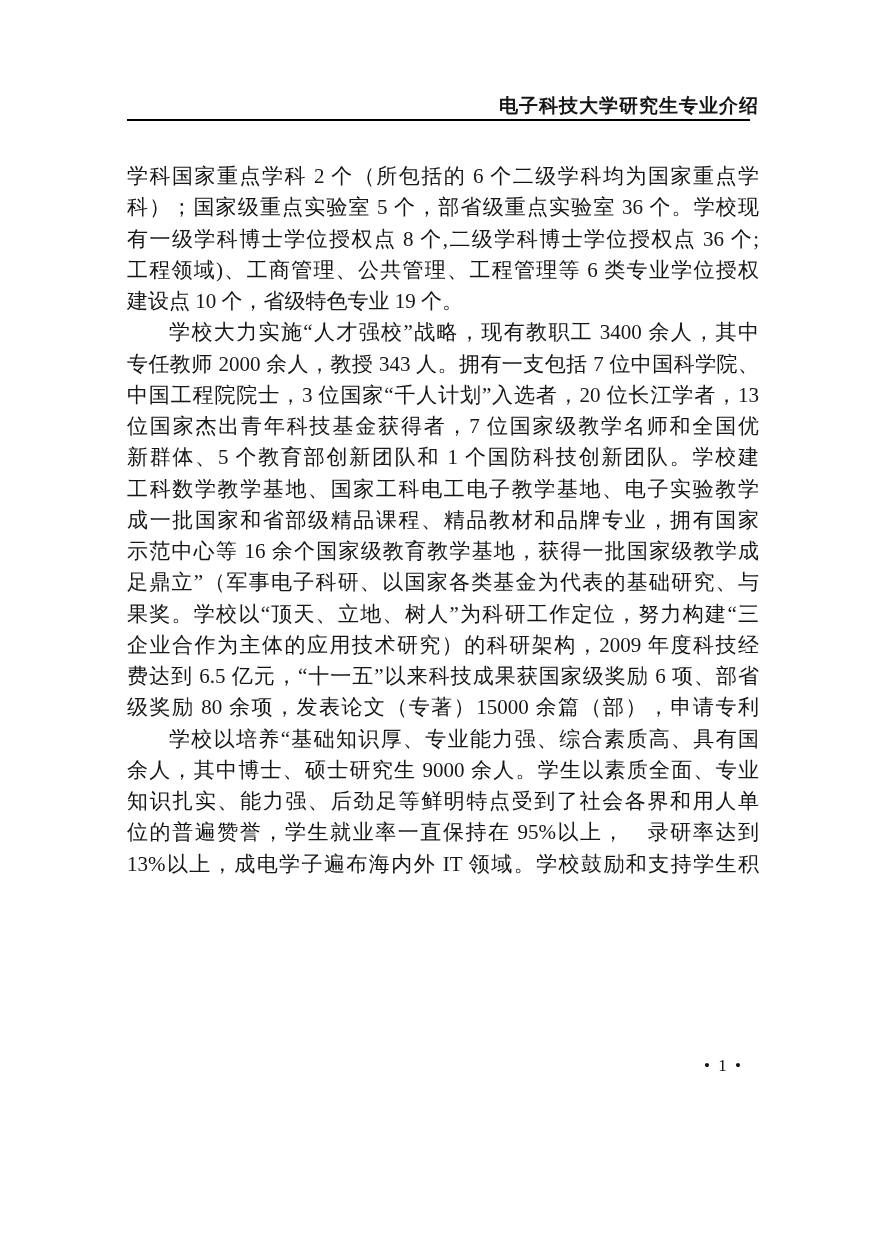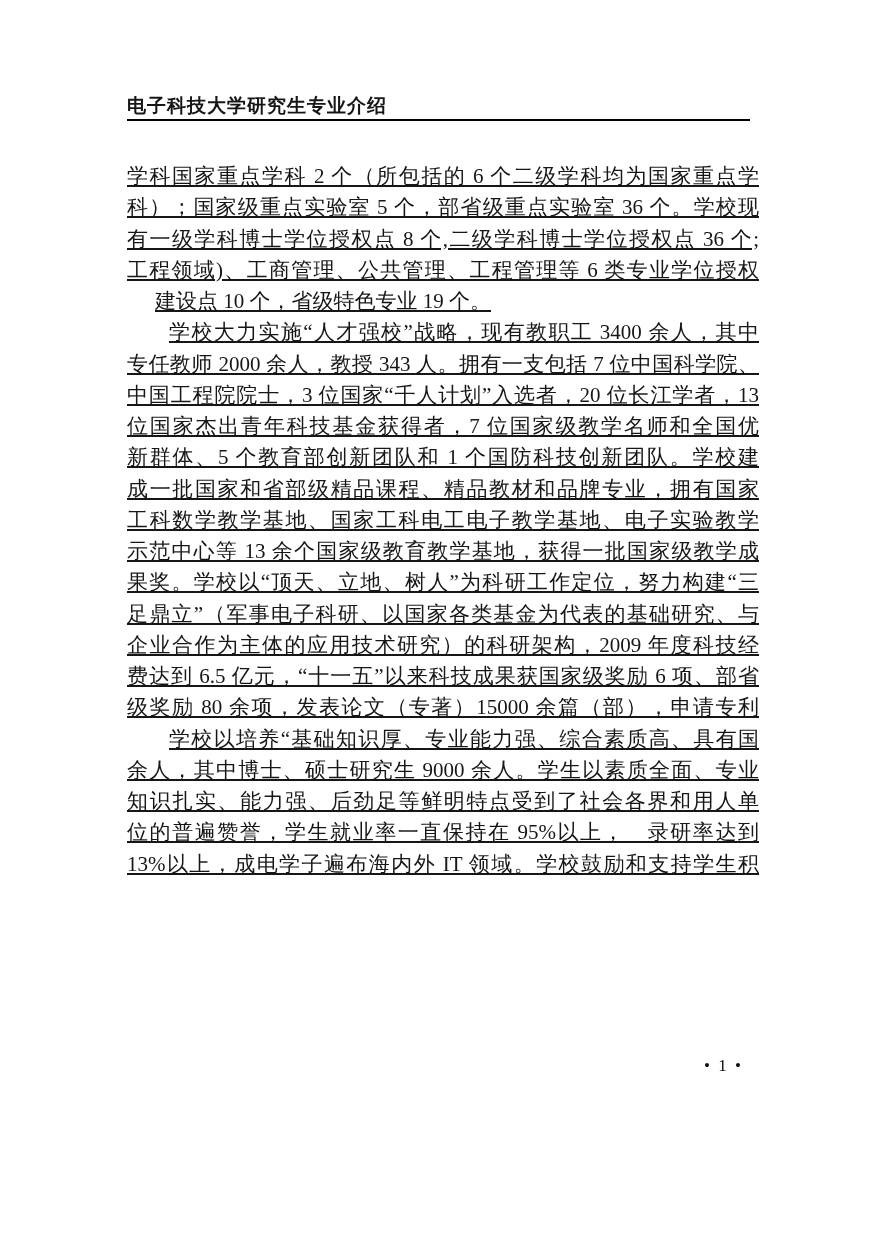--- a/index.html
+++ b/index.html
@@ -18,56 +18,54 @@
   .page {
     position: absolute;
     inset: 0;
     background: #ffffff;
   }
   .header-title {
     position: absolute;
     top: 93px;
     left: 127px;
     width: 632px;
-    text-align: left;
+    text-align: right;
     font-size: 19px;
     font-weight: bold;
     letter-spacing: 1px;
     white-space: nowrap;
   }
   .header-rule {
     position: absolute;
     top: 119px;
     left: 127px;
     width: 623px;
     height: 2px;
     background: #000000;
   }
   .body-text {
     position: absolute;
     top: 161px;
     left: 127px;
     width: 632px;
-    text-decoration: underline;
   }
   .line {
     height: 31.25px;
     line-height: 31.25px;
     font-size: 21px;
     text-align: justify;
     text-align-last: justify;
     overflow: hidden;
     white-space: normal;
   }
   .line.indent {
     text-indent: 42px;
   }
   .line.para-end {
     text-align-last: left;
-    margin-left: 28px;
   }
   .page-number {
     position: absolute;
     top: 1056px;
     left: 127px;
     width: 616px;
     text-align: right;
     font-size: 17px;
     letter-spacing: 2px;
     color: #111111;
@@ -86,25 +84,25 @@
     <div class="line">学科国家重点学科 2 个（所包括的 6 个二级学科均为国家重点学</div>
     <div class="line">科）；国家级重点实验室 5 个，部省级重点实验室 36 个。学校现</div>
     <div class="line">有一级学科博士学位授权点 8 个,二级学科博士学位授权点 36 个;</div>
     <div class="line">工程领域)、工商管理、公共管理、工程管理等 6 类专业学位授权</div>
     <div class="line para-end">建设点 10 个，省级特色专业 19 个。</div>
     <div class="line indent">学校大力实施“人才强校”战略，现有教职工 3400 余人，其中</div>
     <div class="line">专任教师 2000 余人，教授 343 人。拥有一支包括 7 位中国科学院、</div>
     <div class="line">中国工程院院士，3 位国家“千人计划”入选者，20 位长江学者，13</div>
     <div class="line">位国家杰出青年科技基金获得者，7 位国家级教学名师和全国优</div>
     <div class="line">新群体、5 个教育部创新团队和 1 个国防科技创新团队。学校建</div>
+    <div class="line">工科数学教学基地、国家工科电工电子教学基地、电子实验教学</div>
     <div class="line">成一批国家和省部级精品课程、精品教材和品牌专业，拥有国家</div>
-    <div class="line">工科数学教学基地、国家工科电工电子教学基地、电子实验教学</div>
-    <div class="line">示范中心等 13 余个国家级教育教学基地，获得一批国家级教学成</div>
+    <div class="line">示范中心等 16 余个国家级教育教学基地，获得一批国家级教学成</div>
+    <div class="line">足鼎立”（军事电子科研、以国家各类基金为代表的基础研究、与</div>
     <div class="line">果奖。学校以“顶天、立地、树人”为科研工作定位，努力构建“三</div>
-    <div class="line">足鼎立”（军事电子科研、以国家各类基金为代表的基础研究、与</div>
     <div class="line">企业合作为主体的应用技术研究）的科研架构，2009 年度科技经</div>
     <div class="line">费达到 6.5 亿元，“十一五”以来科技成果获国家级奖励 6 项、部省</div>
     <div class="line">级奖励 80 余项，发表论文（专著）15000 余篇（部），申请专利</div>
     <div class="line indent">学校以培养“基础知识厚、专业能力强、综合素质高、具有国</div>
     <div class="line">余人，其中博士、硕士研究生 9000 余人。学生以素质全面、专业</div>
     <div class="line">知识扎实、能力强、后劲足等鲜明特点受到了社会各界和用人单</div>
     <div class="line">位的普遍赞誉，学生就业率一直保持在 95%以上，　录研率达到</div>
     <div class="line">13%以上，成电学子遍布海内外 IT 领域。学校鼓励和支持学生积</div>
   </div>
 

